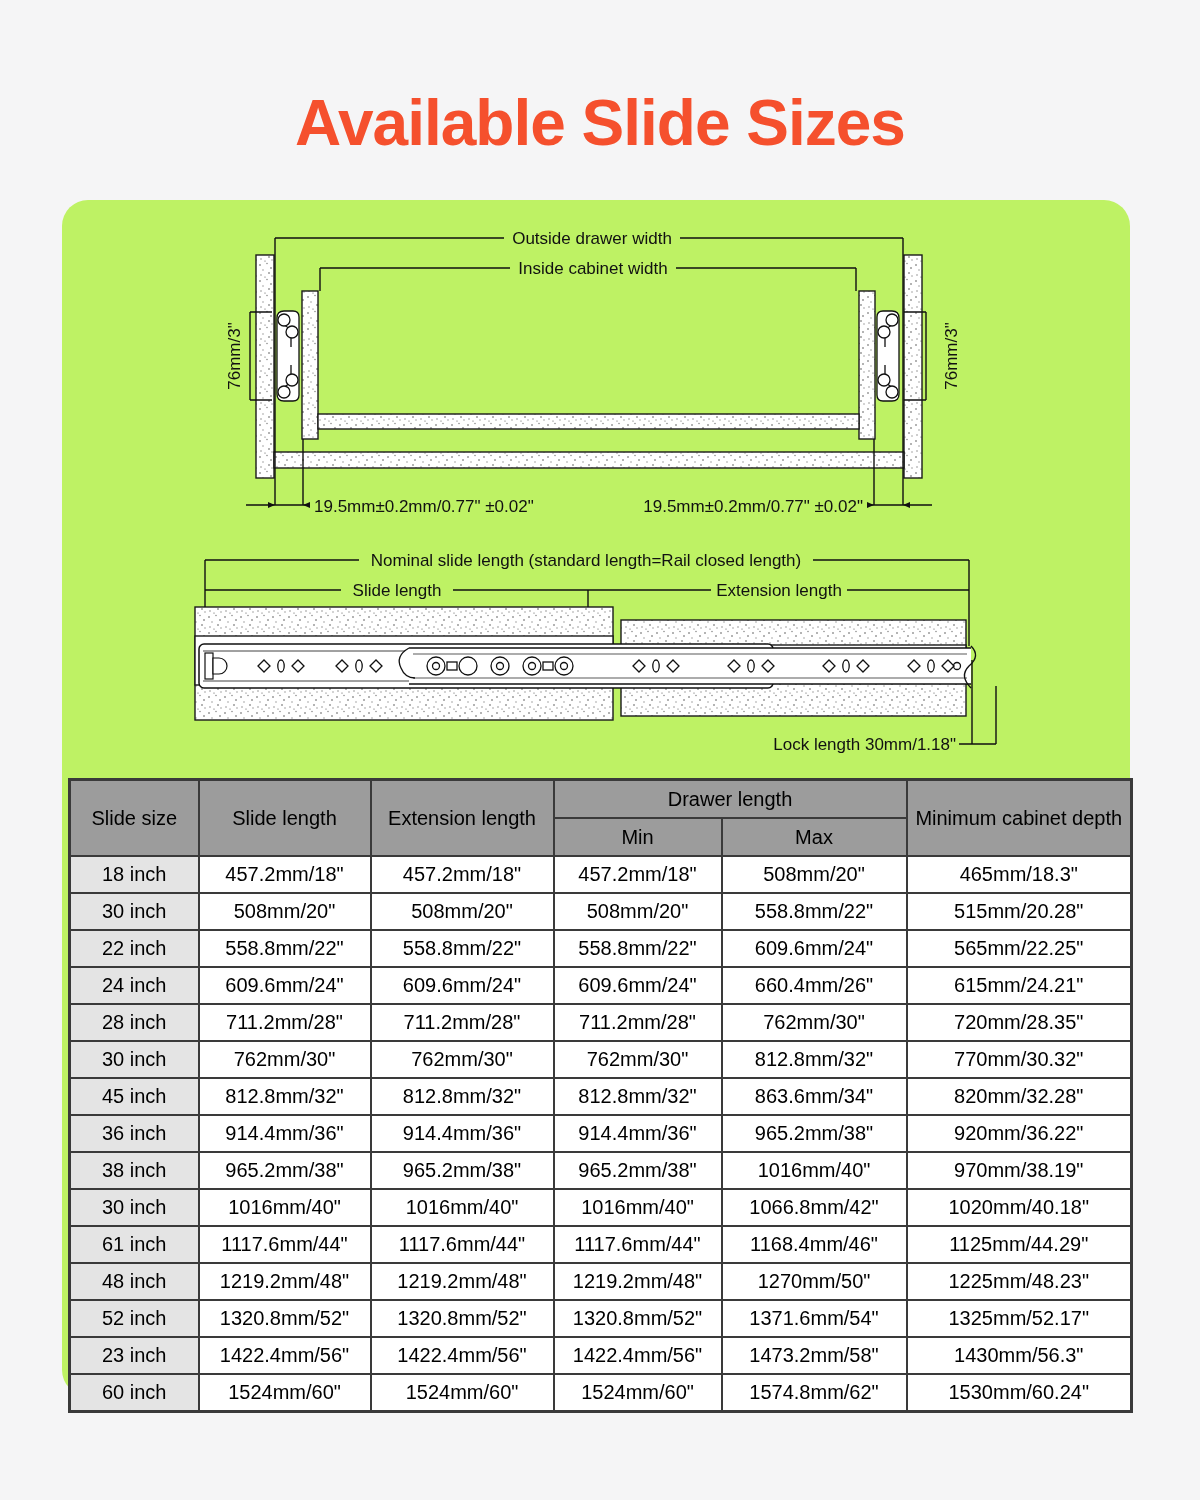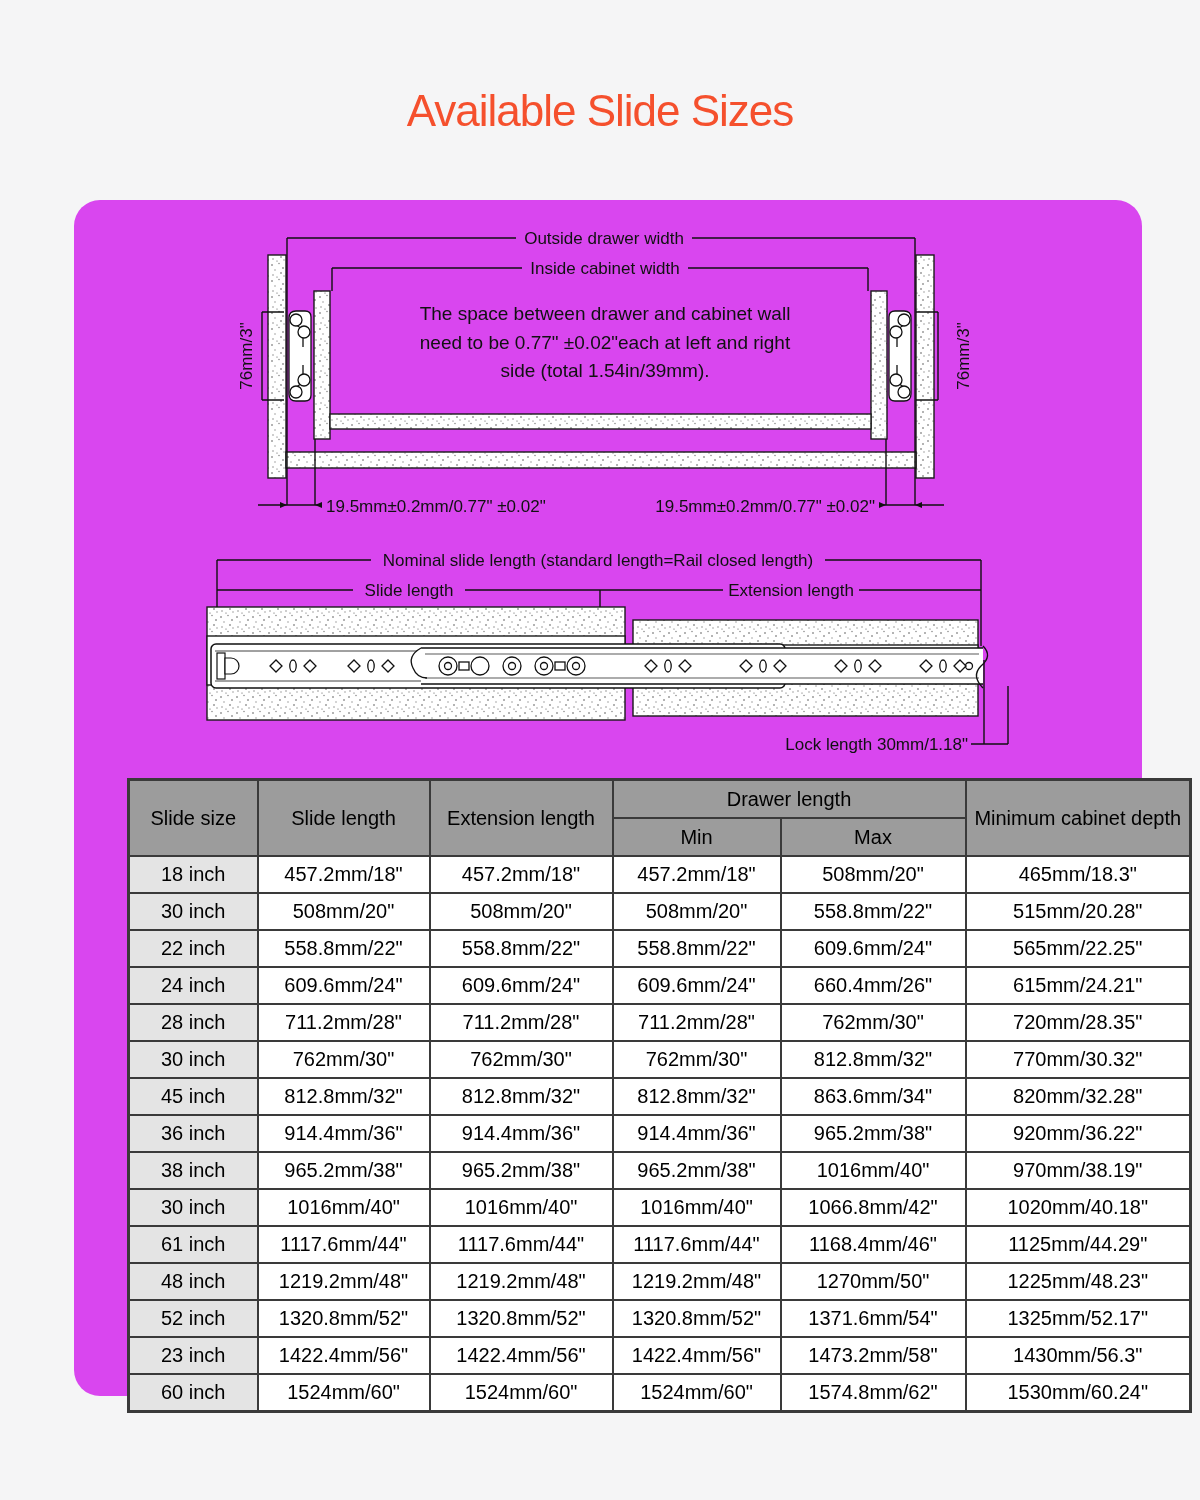--- a/index.html
+++ b/index.html
@@ -4,25 +4,25 @@
 <style>
   html,body{margin:0;padding:0;}
   body{
     width:1200px;height:1500px;position:relative;overflow:hidden;
     background:#f5f5f6;
     font-family:"Liberation Sans","DejaVu Sans",sans-serif;
     color:#111;
   }
   .page-title{
     position:absolute;left:0;top:86px;width:1200px;margin:0;
-    text-align:center;font-size:44px;font-weight:normal;letter-spacing:-1px;
+    text-align:center;font-size:64px;font-weight:bold;letter-spacing:-1px;
   }
   .card{
-    position:absolute;left:74px;top:200px;width:1068px;height:1196px;
-    background:#d946ef;border-radius:26px;
+    position:absolute;left:62px;top:200px;width:1068px;height:1196px;
+    background:#bef264;border-radius:26px;
   }
   .diagram{position:absolute;}
   .d1{left:164px;top:14px;width:762px;height:332px;}
   .d2{left:129px;top:350px;width:812px;height:218px;}
   .diagram svg{position:absolute;left:0;top:0;}
   .dim-label{font:17px "Liberation Sans","DejaVu Sans",sans-serif;fill:#111;}
   .note{
     position:absolute;left:167px;top:86px;width:400px;
     font-size:19px;line-height:1.5;text-align:center;color:#111;
   }
@@ -32,21 +32,21 @@
     border-collapse:collapse;table-layout:fixed;
     font-size:20px;color:#000;
   }
   .size-table th,.size-table td{
     border:2px solid #3a3a3a;text-align:center;vertical-align:middle;
     padding:0;font-weight:normal;overflow:hidden;white-space:nowrap;
   }
   .size-table thead th{background:#9c9c9c;height:36px;}
   .size-table td{background:#ffffff;height:35px;}
   .size-table td.col-size{background:#e4e4e4;}
-  .size-table{border:3px solid #3a3a3a;margin-left:47px;}
+  .size-table{border:3px solid #3a3a3a;}
 </style>
 </head>
 <body>
 
 <h1 class="page-title" style="color:#f5502d">Available Slide Sizes</h1>
 
 <section class="card">
 
   <div class="diagram d1">
     <svg width="762" height="332" viewBox="0 0 762 332">
@@ -106,21 +106,20 @@
           <polygon points="677,291 684,288 684,294"></polygon>
       </g>
 
       <text class="dim-label" x="366" y="30" text-anchor="middle">Outside drawer width</text>
       <text class="dim-label" x="367" y="60" text-anchor="middle">Inside cabinet width</text>
       <text class="dim-label" x="14" y="142" text-anchor="middle" transform="rotate(-90 14 142)">76mm/3"</text>
       <text class="dim-label" x="731" y="142" text-anchor="middle" transform="rotate(-90 731 142)">76mm/3"</text>
       <text class="dim-label" x="88" y="298" text-anchor="start">19.5mm±0.2mm/0.77" ±0.02"</text>
       <text class="dim-label" x="637" y="298" text-anchor="end">19.5mm±0.2mm/0.77" ±0.02"</text>
     </svg>
-    <div class="note">The space between drawer and cabinet wall need to be 0.77" ±0.02"each at left and right side (total 1.54in/39mm).</div>
   </div>
 
   <div class="diagram d2">
     <svg width="812" height="218" viewBox="0 0 812 218">
       <defs>
         <pattern id="stip2" width="16" height="16" patternUnits="userSpaceOnUse">
           <rect width="16" height="16" fill="#ffffff"></rect>
           <circle cx="2" cy="3" r="0.8" fill="#555"></circle>
             <circle cx="9" cy="1.5" r="0.7" fill="#777"></circle>
           <circle cx="13" cy="6" r="0.8" fill="#555"></circle>

